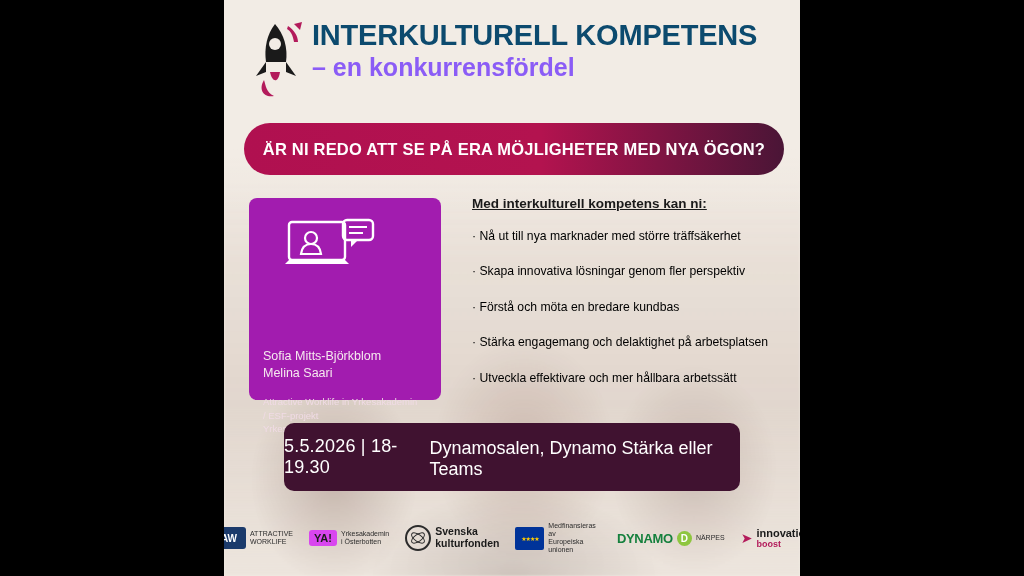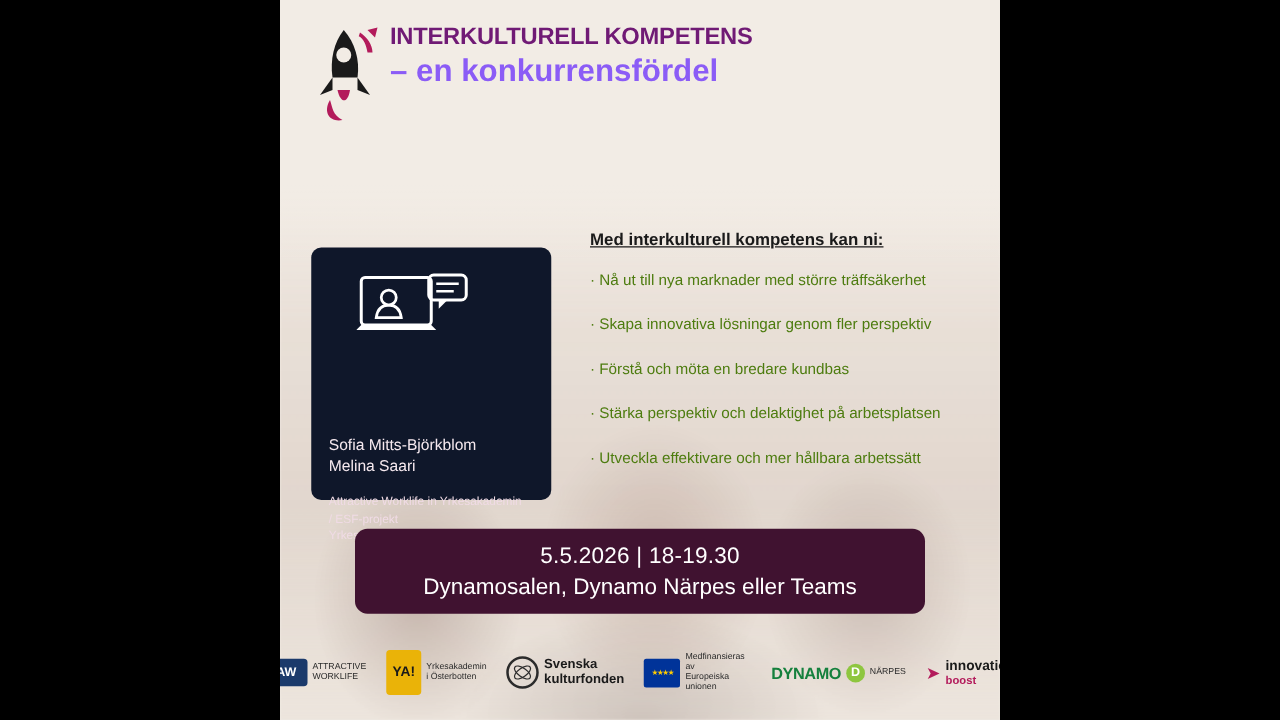--- a/index.html
+++ b/index.html
@@ -62,23 +62,23 @@
     height: 82px;
     position: relative;
     flex: none;
     margin-top: 2px;
   }
   .titles {
     margin-left: 6px;
     margin-top: 2px;
   }
   .title-main {
-    font-size: 19px;
+    font-size: 29px;
     font-weight: bold;
-    color: #701a75;
+    color: #0c4a6e;
     letter-spacing: -0.2px;
     line-height: 1.05;
     white-space: nowrap;
   }
   .title-sub {
     font-size: 25px;
     font-weight: bold;
     color: #8b5cf6;
     line-height: 1.1;
     margin-top: 4px;
@@ -104,21 +104,21 @@
     letter-spacing: 0.2px;
   }
 
   
   .speaker-card {
     position: absolute;
     left: 25px;
     top: 198px;
     width: 192px;
     height: 202px;
-    background: #0f172a;
+    background: #a21caf;
     border-radius: 8px;
     color: #ffffff;
     box-sizing: border-box;
     padding: 14px 14px 12px 14px;
   }
   .laptop-icon {
     width: 92px;
     height: 62px;
     margin: 4px auto 10px 22px;
     position: relative;
@@ -133,49 +133,49 @@
     font-size: 9.5px;
     line-height: 1.45;
     margin-top: 13px;
     color: #f0dbe5;
   }
 
   
   .list-wrap {
     position: absolute;
     left: 248px;
-    top: 184px;
+    top: 196px;
     width: 312px;
   }
   .list-title {
     font-size: 13.5px;
     font-weight: bold;
     color: #1a1a1a;
     text-decoration: underline;
     margin-bottom: 17px;
   }
   .list-item {
     font-size: 12.2px;
-    color: #4d7c0f;
+    color: #000000;
     line-height: 1.35;
     margin-bottom: 19px;
     font-weight: 500;
   }
 
   
   .date-box {
     position: absolute;
     left: 60px;
     top: 423px;
     width: 456px;
     height: 68px;
     background: #401230;
     border-radius: 10px;
     display: flex;
-    flex-direction: column;
+    flex-direction: row;
     align-items: center;
     justify-content: center;
     color: #ffffff;
   }
   .date-line1 { font-size: 18px; letter-spacing: 0.2px; }
   .date-line2 { font-size: 18px; margin-top: 4px; }
 
   
   .logos {
     position: absolute;
@@ -190,22 +190,22 @@
   }
   .logo { display: flex; align-items: center; gap: 4px; }
   .logo-txt { font-size: 7px; color: #2b2b2b; line-height: 1.15; }
 
   .aw-badge {
     width: 34px; height: 22px; border-radius: 3px;
     background: #1b3a6b; color: #fff; font-size: 10px; font-weight: bold;
     display: flex; align-items: center; justify-content: center;
   }
   .ya-badge {
-    width: 28px; height: 36px; border-radius: 3px;
-    background: #eab308; color: #1a1a1a; font-size: 11px; font-weight: bold;
+    width: 28px; height: 16px; border-radius: 3px;
+    background: #d946ef; color: #1a1a1a; font-size: 11px; font-weight: bold;
     display: flex; align-items: center; justify-content: center;
   }
   .skf-mark {
     width: 22px; height: 22px; border-radius: 50%;
     border: 2px solid #2b2b2b;
     position: relative;
   }
   .skf-mark::before, .skf-mark::after {
     content: ""; position: absolute; left: 50%; top: 50%;
     width: 14px; height: 6px; border: 1.5px solid #2b2b2b; border-radius: 50%;
@@ -251,20 +251,23 @@
           <path d="M44 6 C50 10, 54 16, 54 22 L50 22 C49 16, 47 11, 43 9 Z" fill="#b31b5b"></path>
           <path d="M50 4 L58 2 L56 10 Z" fill="#b31b5b"></path>
         </svg>
       </div>
       <div class="titles">
         <div class="title-main">INTERKULTURELL KOMPETENS</div>
         <div class="title-sub">– en konkurrensfördel</div>
       </div>
     </div>
 
+    <div class="banner">
+      <div class="banner-text">ÄR NI REDO ATT SE PÅ ERA MÖJLIGHETER MED NYA ÖGON?</div>
+    </div>
 
     <div class="speaker-card">
       <div class="laptop-icon">
         <svg width="92" height="62" viewBox="0 0 92 62">
           <rect x="4" y="6" width="56" height="38" rx="3" fill="none" stroke="#ffffff" stroke-width="2.4"></rect>
           <circle cx="26" cy="22" r="6" fill="none" stroke="#ffffff" stroke-width="2.2"></circle>
           <path d="M16 38 C17 30, 22 28, 26 28 C30 28, 35 30, 36 38 Z" fill="none" stroke="#ffffff" stroke-width="2.2"></path>
           <path d="M0 48 L64 48 L60 44 L4 44 Z" fill="#ffffff"></path>
           <rect x="58" y="4" width="30" height="20" rx="4" fill="none" stroke="#ffffff" stroke-width="2.4"></rect>
           <path d="M66 24 L66 31 L73 24 Z" fill="#ffffff"></path>
@@ -281,27 +284,27 @@
         <div>/ ESF-projekt</div>
         <div>Yrkesakademin i Österbotten</div>
       </div>
     </div>
 
     <div class="list-wrap">
       <div class="list-title">Med interkulturell kompetens kan ni:</div>
       <div class="list-item">· Nå ut till nya marknader med större träffsäkerhet</div>
       <div class="list-item">· Skapa innovativa lösningar genom fler perspektiv</div>
       <div class="list-item">· Förstå och möta en bredare kundbas</div>
-      <div class="list-item">· Stärka perspektiv och delaktighet på arbetsplatsen</div>
+      <div class="list-item">· Stärka engagemang och delaktighet på arbetsplatsen</div>
       <div class="list-item">· Utveckla effektivare och mer hållbara arbetssätt</div>
     </div>
 
     <div class="date-box">
       <div class="date-line1">5.5.2026 | 18-19.30</div>
-      <div class="date-line2">Dynamosalen, Dynamo Närpes eller Teams</div>
+      <div class="date-line2">Dynamosalen, Dynamo Stärka eller Teams</div>
     </div>
 
     <div class="logos">
 
       <div class="logo">
         <div class="aw-badge">AW</div>
         <div class="logo-txt">
           <div>ATTRACTIVE</div>
           <div>WORKLIFE</div>
         </div>

